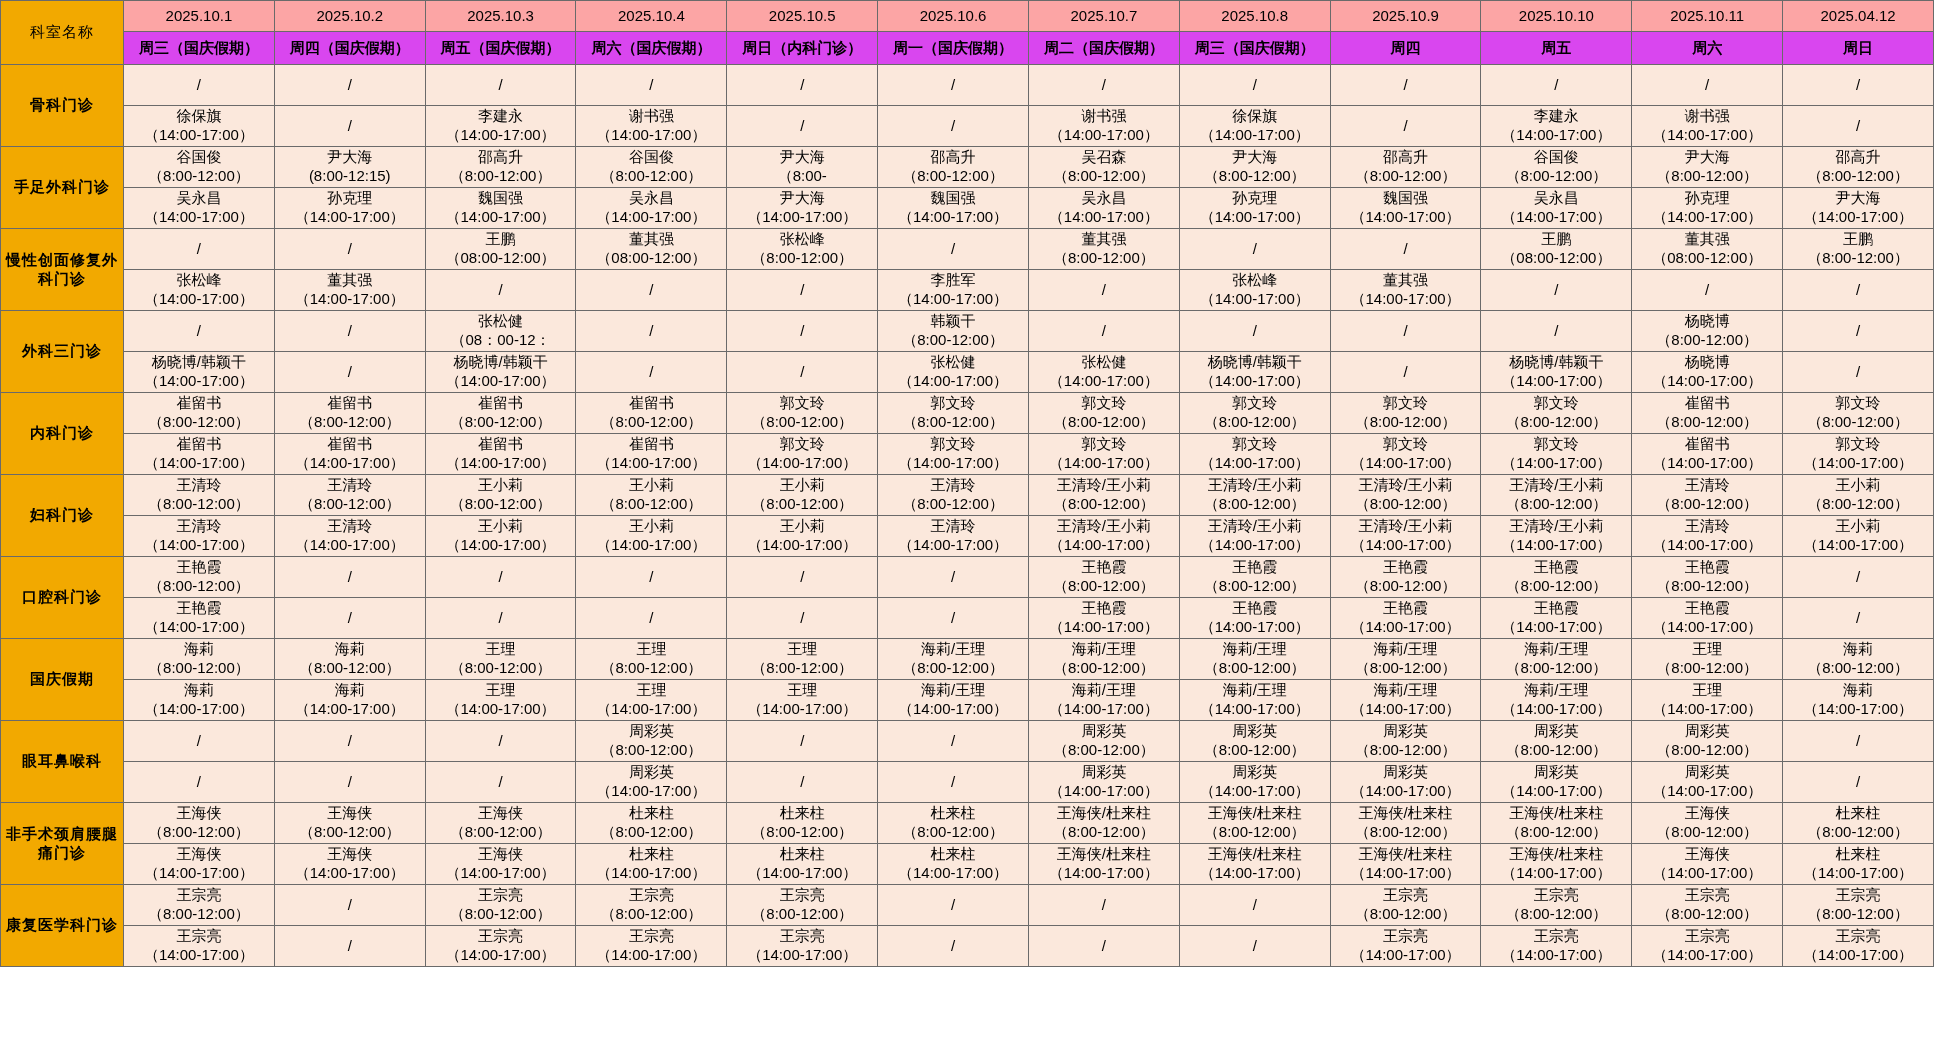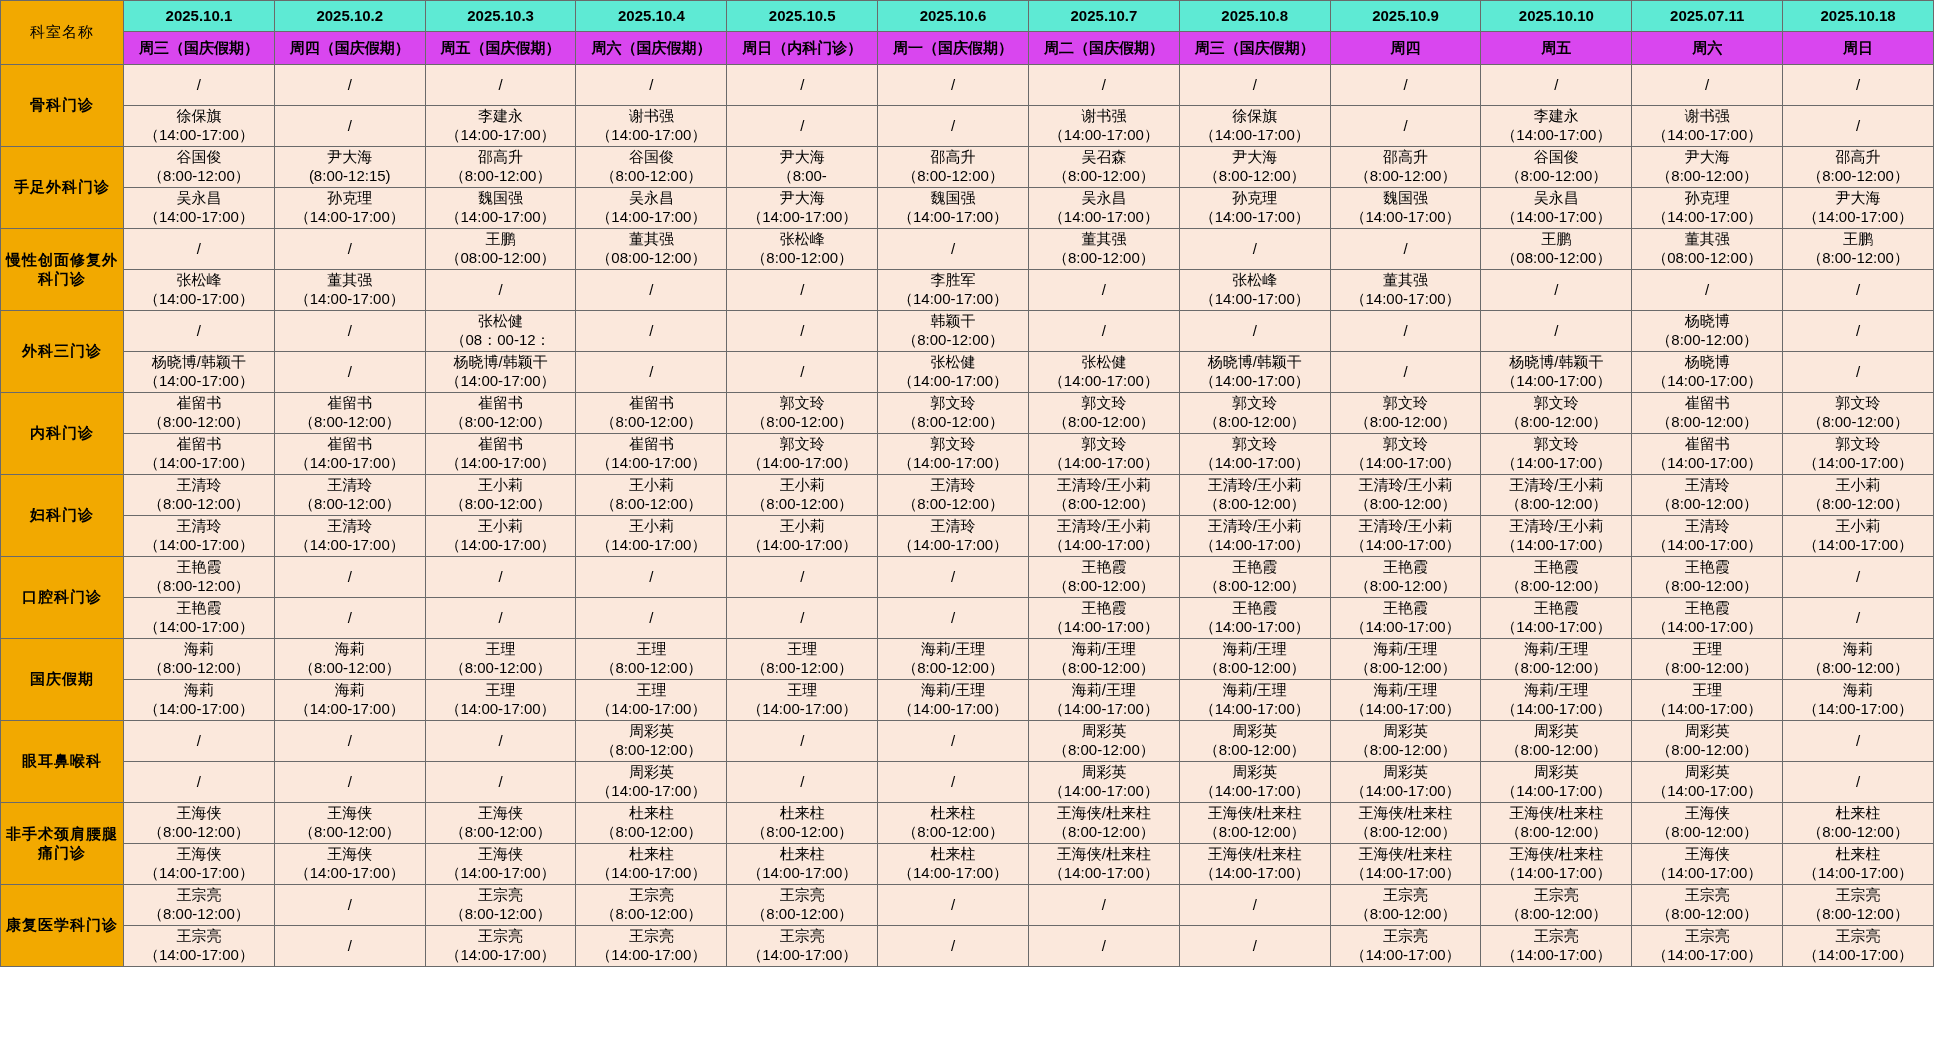--- a/index.html
+++ b/index.html
@@ -22,22 +22,22 @@
     vertical-align: middle;
     padding: 1px 2px;
     font-size: 15px;
     line-height: 1.25;
     color: #000;
     overflow: hidden;
     white-space: nowrap;
   }
   
   .hdr-date {
-    background: #5eead4;
-    font-weight: bold;
+    background: #fca5a5;
+    font-weight: normal;
     font-size: 17px;
     height: 28px;
   }
   .hdr-day {
     background: #d946ef;
     font-weight: bold;
     font-size: 17px;
     height: 30px;
   }
   .corner {
@@ -91,22 +91,22 @@
       <th class="hdr-date">2025.10.1</th>
       <th class="hdr-date">2025.10.2</th>
       <th class="hdr-date">2025.10.3</th>
       <th class="hdr-date">2025.10.4</th>
       <th class="hdr-date">2025.10.5</th>
       <th class="hdr-date">2025.10.6</th>
       <th class="hdr-date">2025.10.7</th>
       <th class="hdr-date">2025.10.8</th>
       <th class="hdr-date">2025.10.9</th>
       <th class="hdr-date">2025.10.10</th>
-      <th class="hdr-date">2025.07.11</th>
-      <th class="hdr-date">2025.10.18</th>
+      <th class="hdr-date">2025.10.11</th>
+      <th class="hdr-date">2025.04.12</th>
     </tr>
     <tr>
       <th class="hdr-day">周三（国庆假期）</th>
       <th class="hdr-day">周四（国庆假期）</th>
       <th class="hdr-day">周五（国庆假期）</th>
       <th class="hdr-day">周六（国庆假期）</th>
       <th class="hdr-day">周日（内科门诊）</th>
       <th class="hdr-day">周一（国庆假期）</th>
       <th class="hdr-day">周二（国庆假期）</th>
       <th class="hdr-day">周三（国庆假期）</th>

